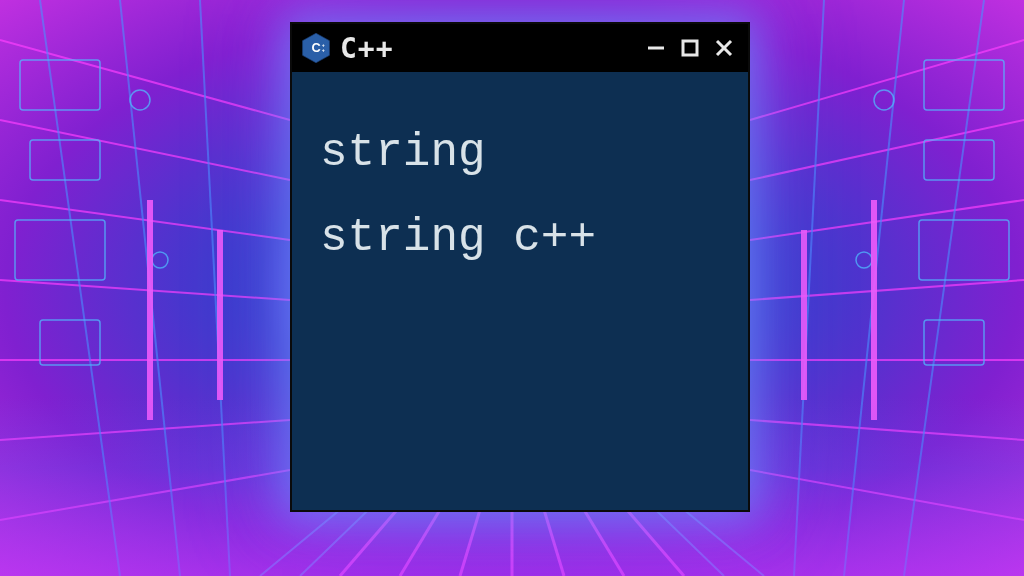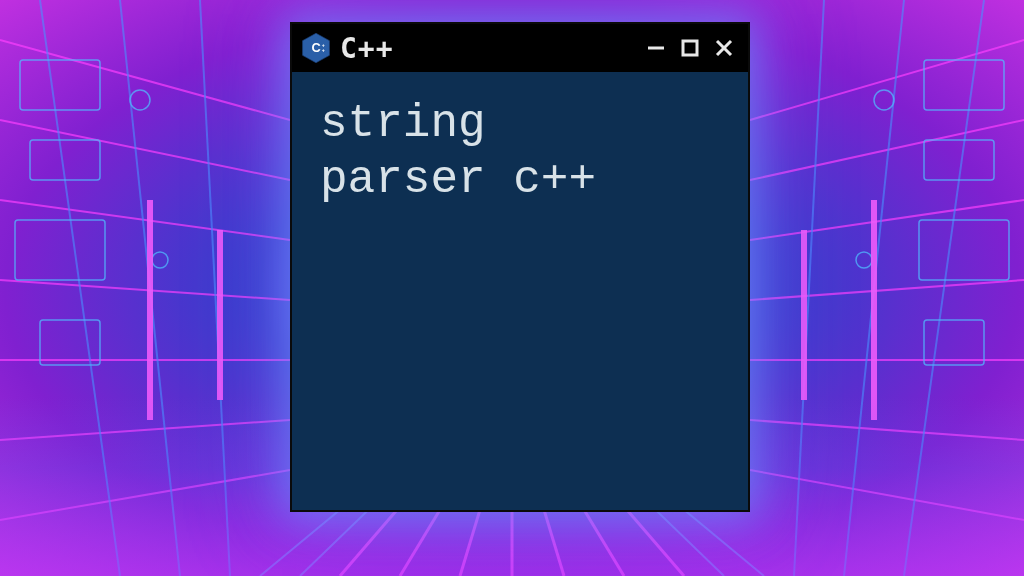--- a/index.html
+++ b/index.html
@@ -81,20 +81,21 @@
       padding: 24px 28px;
       background: #0d2f52;
     }
     .code-text {
       font-family: 'Consolas', 'Courier New', monospace;
       font-size: 46px;
       line-height: 1.22;
       color: #d8e2e8;
       white-space: pre;
       font-weight: 500;
+      margin-top: 29px;
     }
     .floor-glow {
       position: absolute;
       left: 0;
       right: 0;
       bottom: 0;
       height: 180px;
       background: linear-gradient(to top, rgba(180,60,255,0.5) 0%, rgba(80,100,255,0.2) 60%, transparent 100%);
       z-index: 2;
       pointer-events: none;
@@ -206,15 +207,15 @@
       <span class="win-btn">
         <svg width="22" height="22" viewBox="0 0 22 22">
             <line x1="4" y1="4" x2="18" y2="18" stroke="#e8e8e8" stroke-width="3"></line>
             <line x1="18" y1="4" x2="4" y2="18" stroke="#e8e8e8" stroke-width="3"></line>
           </svg>
       </span>
     </div>
   </div>
   <div class="content-area">
     <div class="code-text">string</div>
-    <div class="code-text">parser c++</div>
+    <div class="code-text">string c++</div>
   </div>
 </div>
 
 </body></html>

